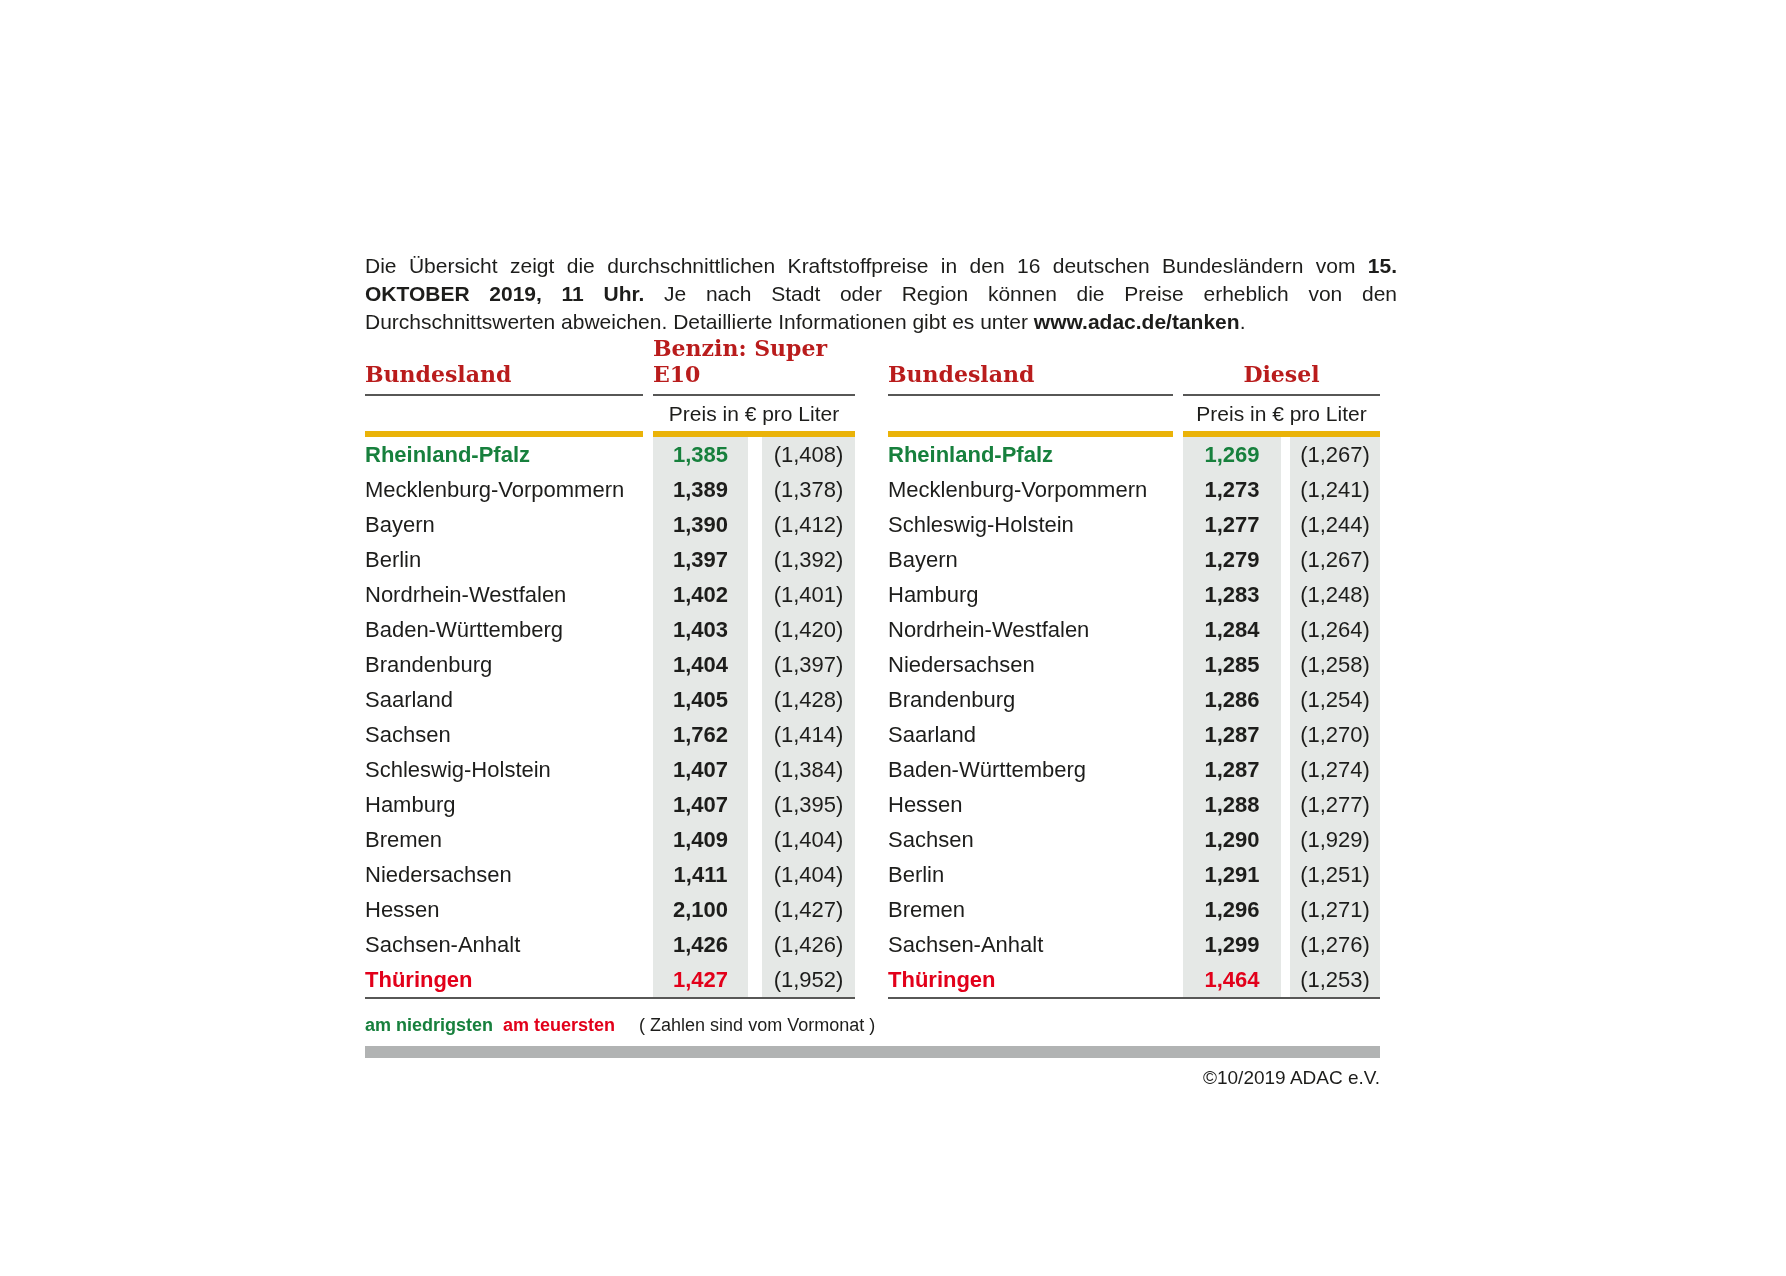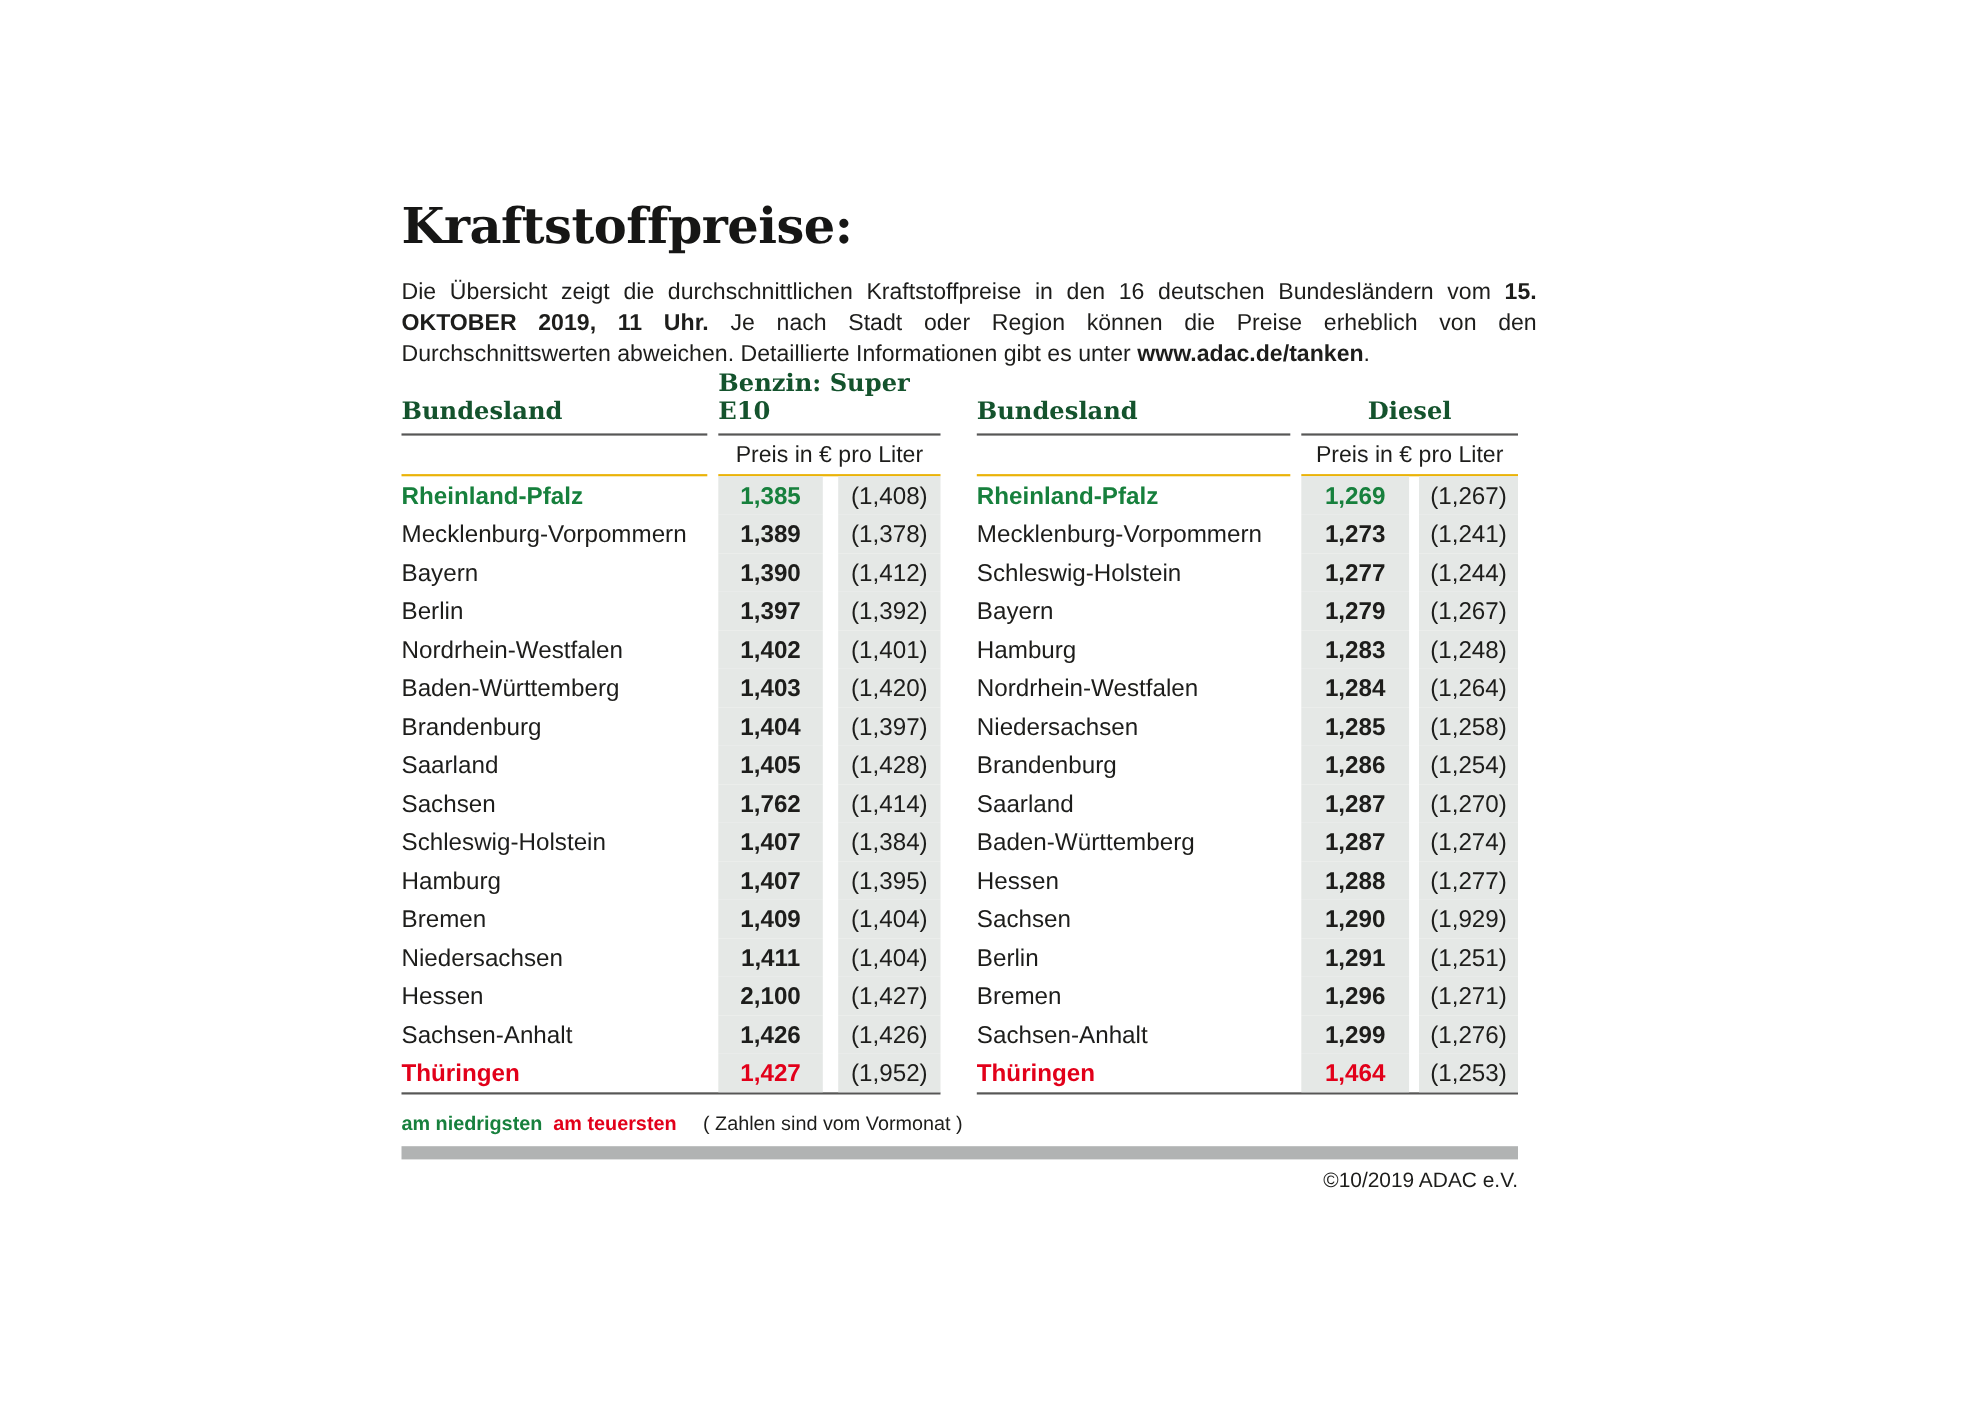--- a/index.html
+++ b/index.html
@@ -21,27 +21,27 @@
   }
   .intro b{font-weight:700;}
 
   .tables{display:flex;margin-top:26px;gap:33px;}
   .table-benzin{--c1:278px;--c2:10px;--c3:95px;--c4:14px;--c5:93px;}
   .table-diesel{--c1:285px;--c2:10px;--c3:98px;--c4:9px;--c5:90px;}
   .grid{display:grid;grid-template-columns:var(--c1) var(--c2) var(--c3) var(--c4) var(--c5);}
 
   .th{
     font-family:"DejaVu Serif","Liberation Serif",serif;font-weight:700;
-    font-size:22px;color:#14532d;
+    font-size:22px;color:#b91c1c;
     display:flex;align-items:flex-end;padding-bottom:7px;height:25px;
     border-bottom:2px solid #575756;
   }
   .th-fuel{grid-column:3/6;justify-content:center;}
 
-  .sub{height:35px;border-bottom:2px solid #eab308;display:flex;align-items:center;}
+  .sub{height:35px;border-bottom:6px solid #eab308;display:flex;align-items:center;}
   .sub-price{grid-column:3/6;justify-content:center;font-size:21px;color:#1d1d1b;}
 
   .rows .cell{height:35px;display:flex;align-items:center;font-size:22px;color:#1d1d1b;}
   .rows .name{justify-content:flex-start;}
   .rows .price{justify-content:center;font-weight:700;background:var(--colbg,#e5e8e6);}
   .rows .prev{justify-content:center;background:var(--colbg,#e5e8e6);}
   .rows .lowest{color:var(--green,#17803d);font-weight:700;}
   .rows .highest{color:var(--red,#e2001a);font-weight:700;}
 
   .bottom-rule{height:2px;background:#575756;}
@@ -53,21 +53,21 @@
 
   .bar{margin-top:10px;width:1015px;height:12px;background:var(--bar,#b1b3b3);}
   .copyright{margin-top:9px;width:1015px;text-align:right;font-size:19px;color:#1d1d1b;}
 </style>
 </head>
 <body>
 
 <div class="content">
 
   <h1 class="title">
-    <span>Kraftstoffpreise:</span><br>
+    <br>
   </h1>
 
   <p class="intro"><span>Die Übersicht zeigt die durchschnittlichen Kraftstoffpreise in den 16 deutschen Bundesländern vom </span><b>15. OKTOBER 2019, 11 Uhr.</b><span> Je nach Stadt oder Region können die Preise erheblich von den Durchschnittswerten abweichen. Detaillierte Informationen gibt es unter </span><b>www.adac.de/tanken</b><span>.</span></p>
 
   <div class="tables">
 
     <div class="table table-benzin">
       <div class="grid thead">
         <div class="th">Bundesland</div>
         <div class="th-gap"></div>

